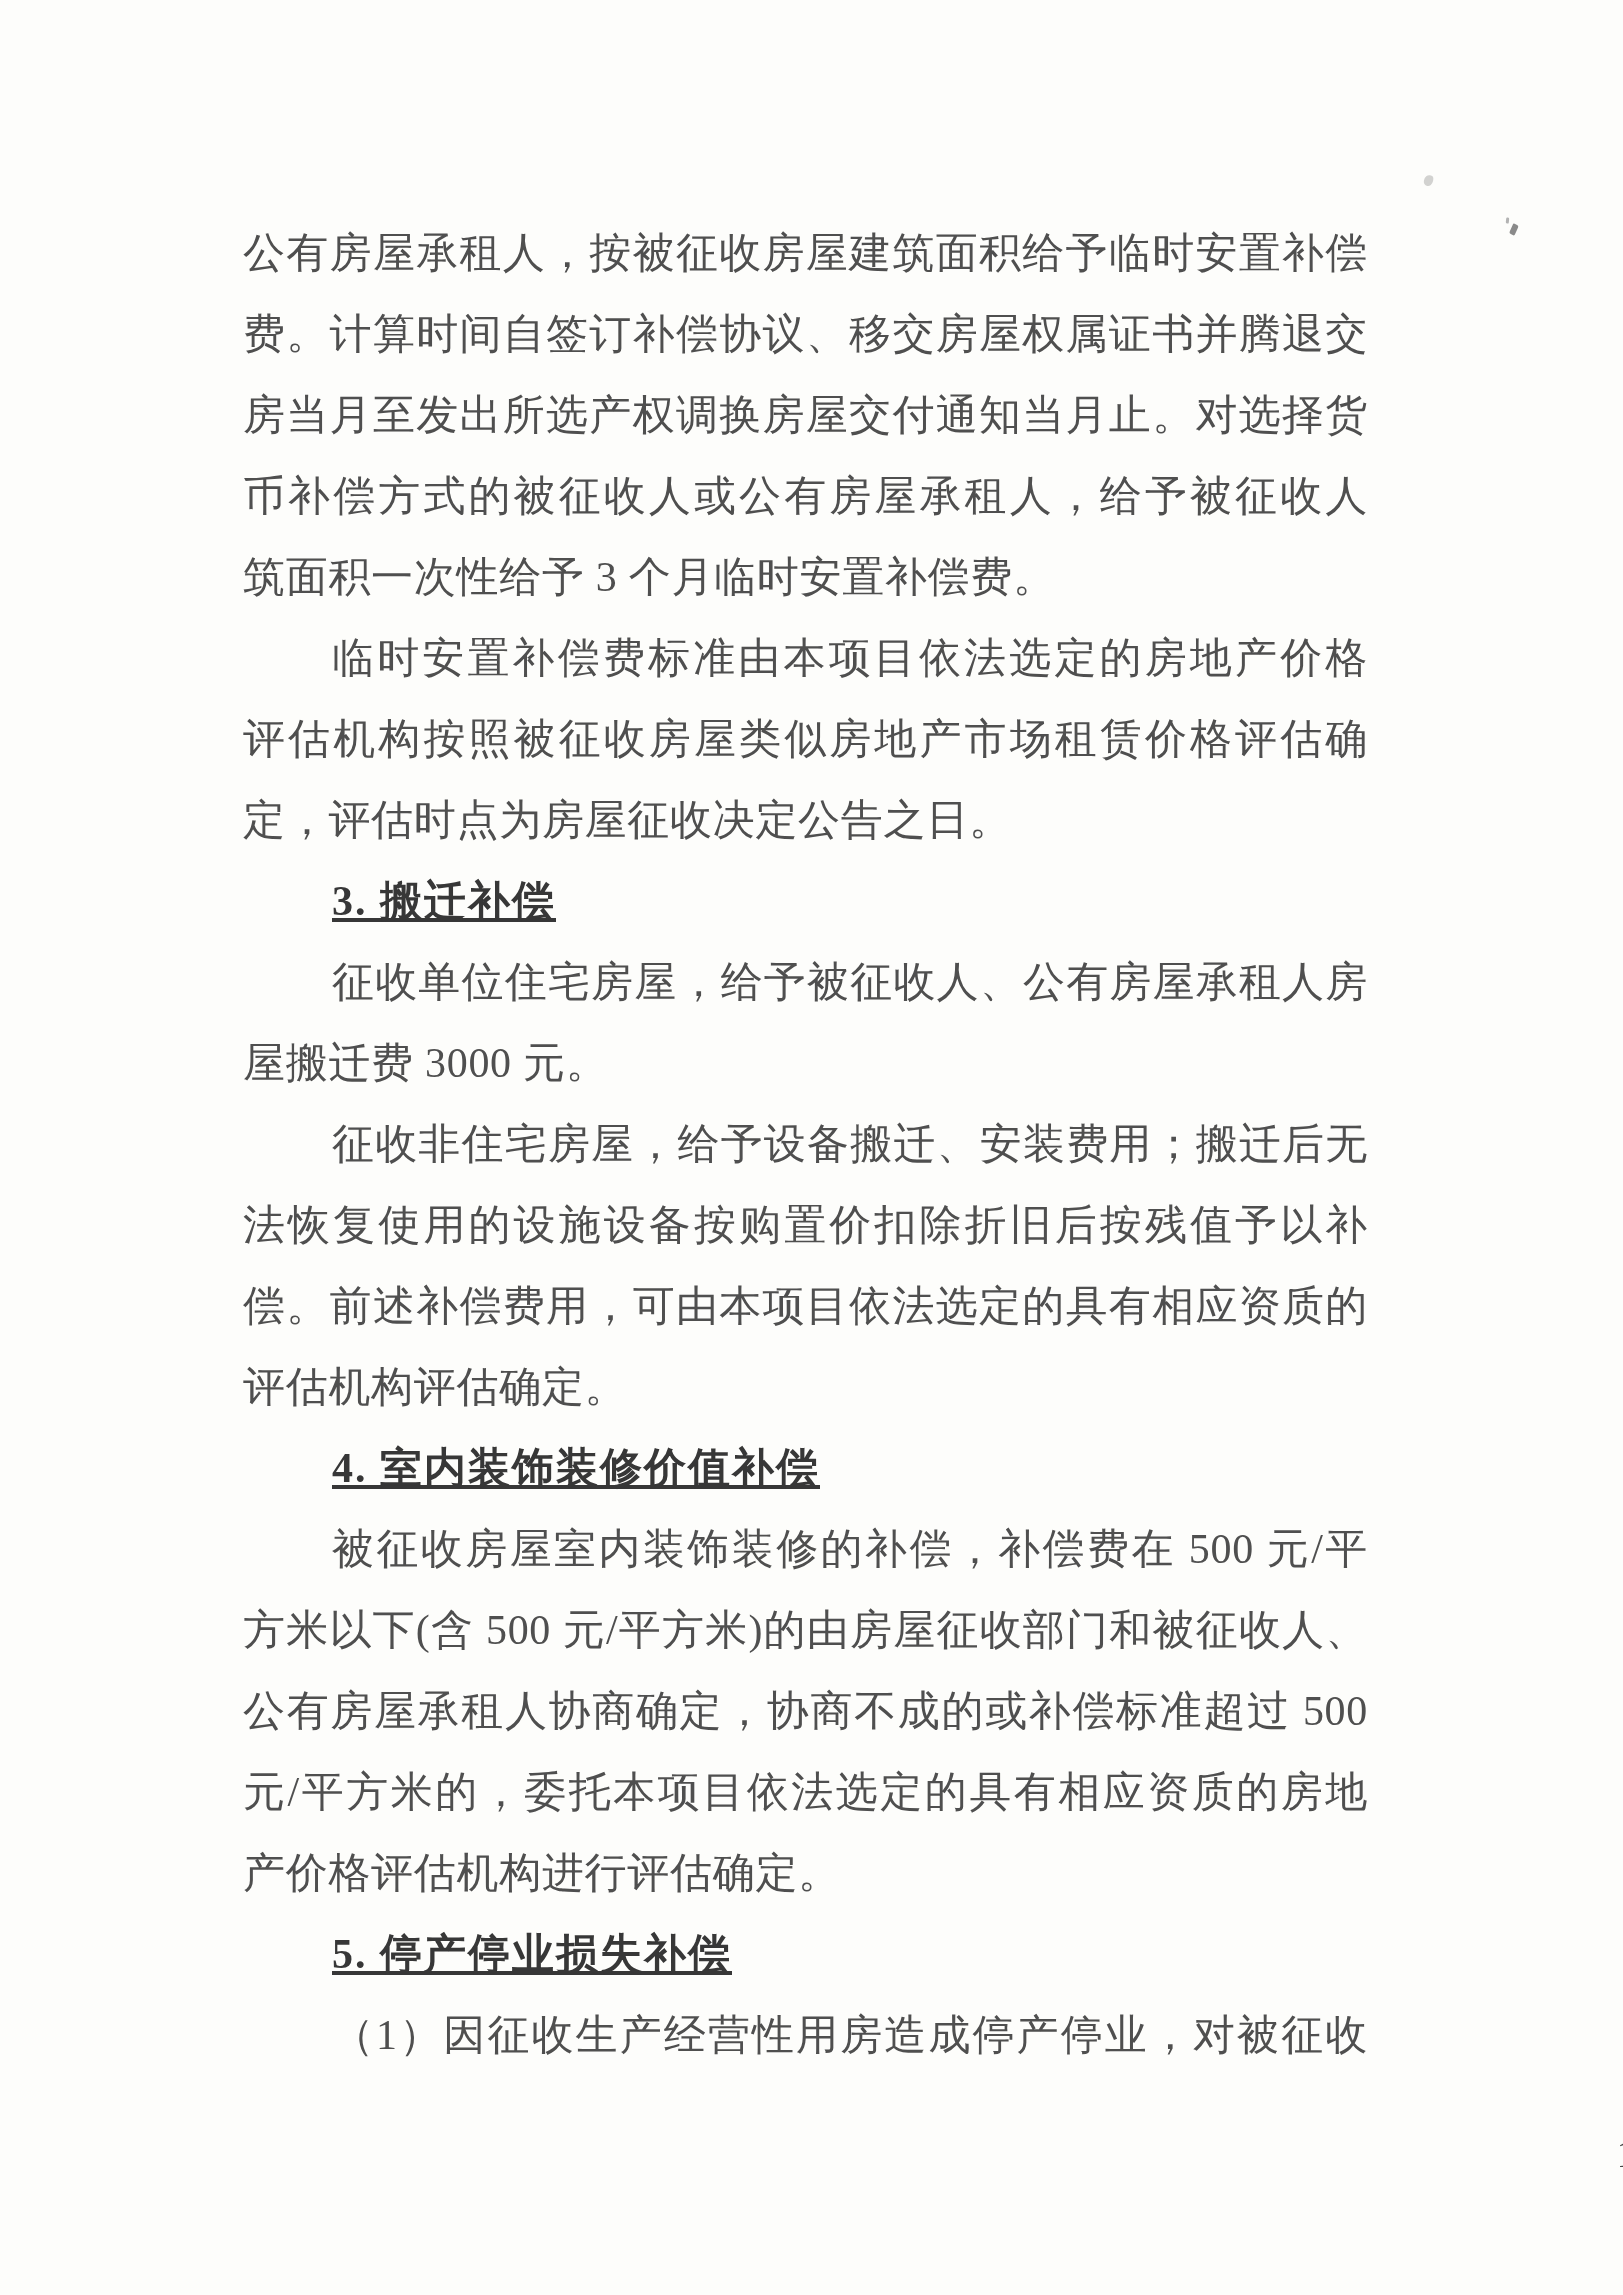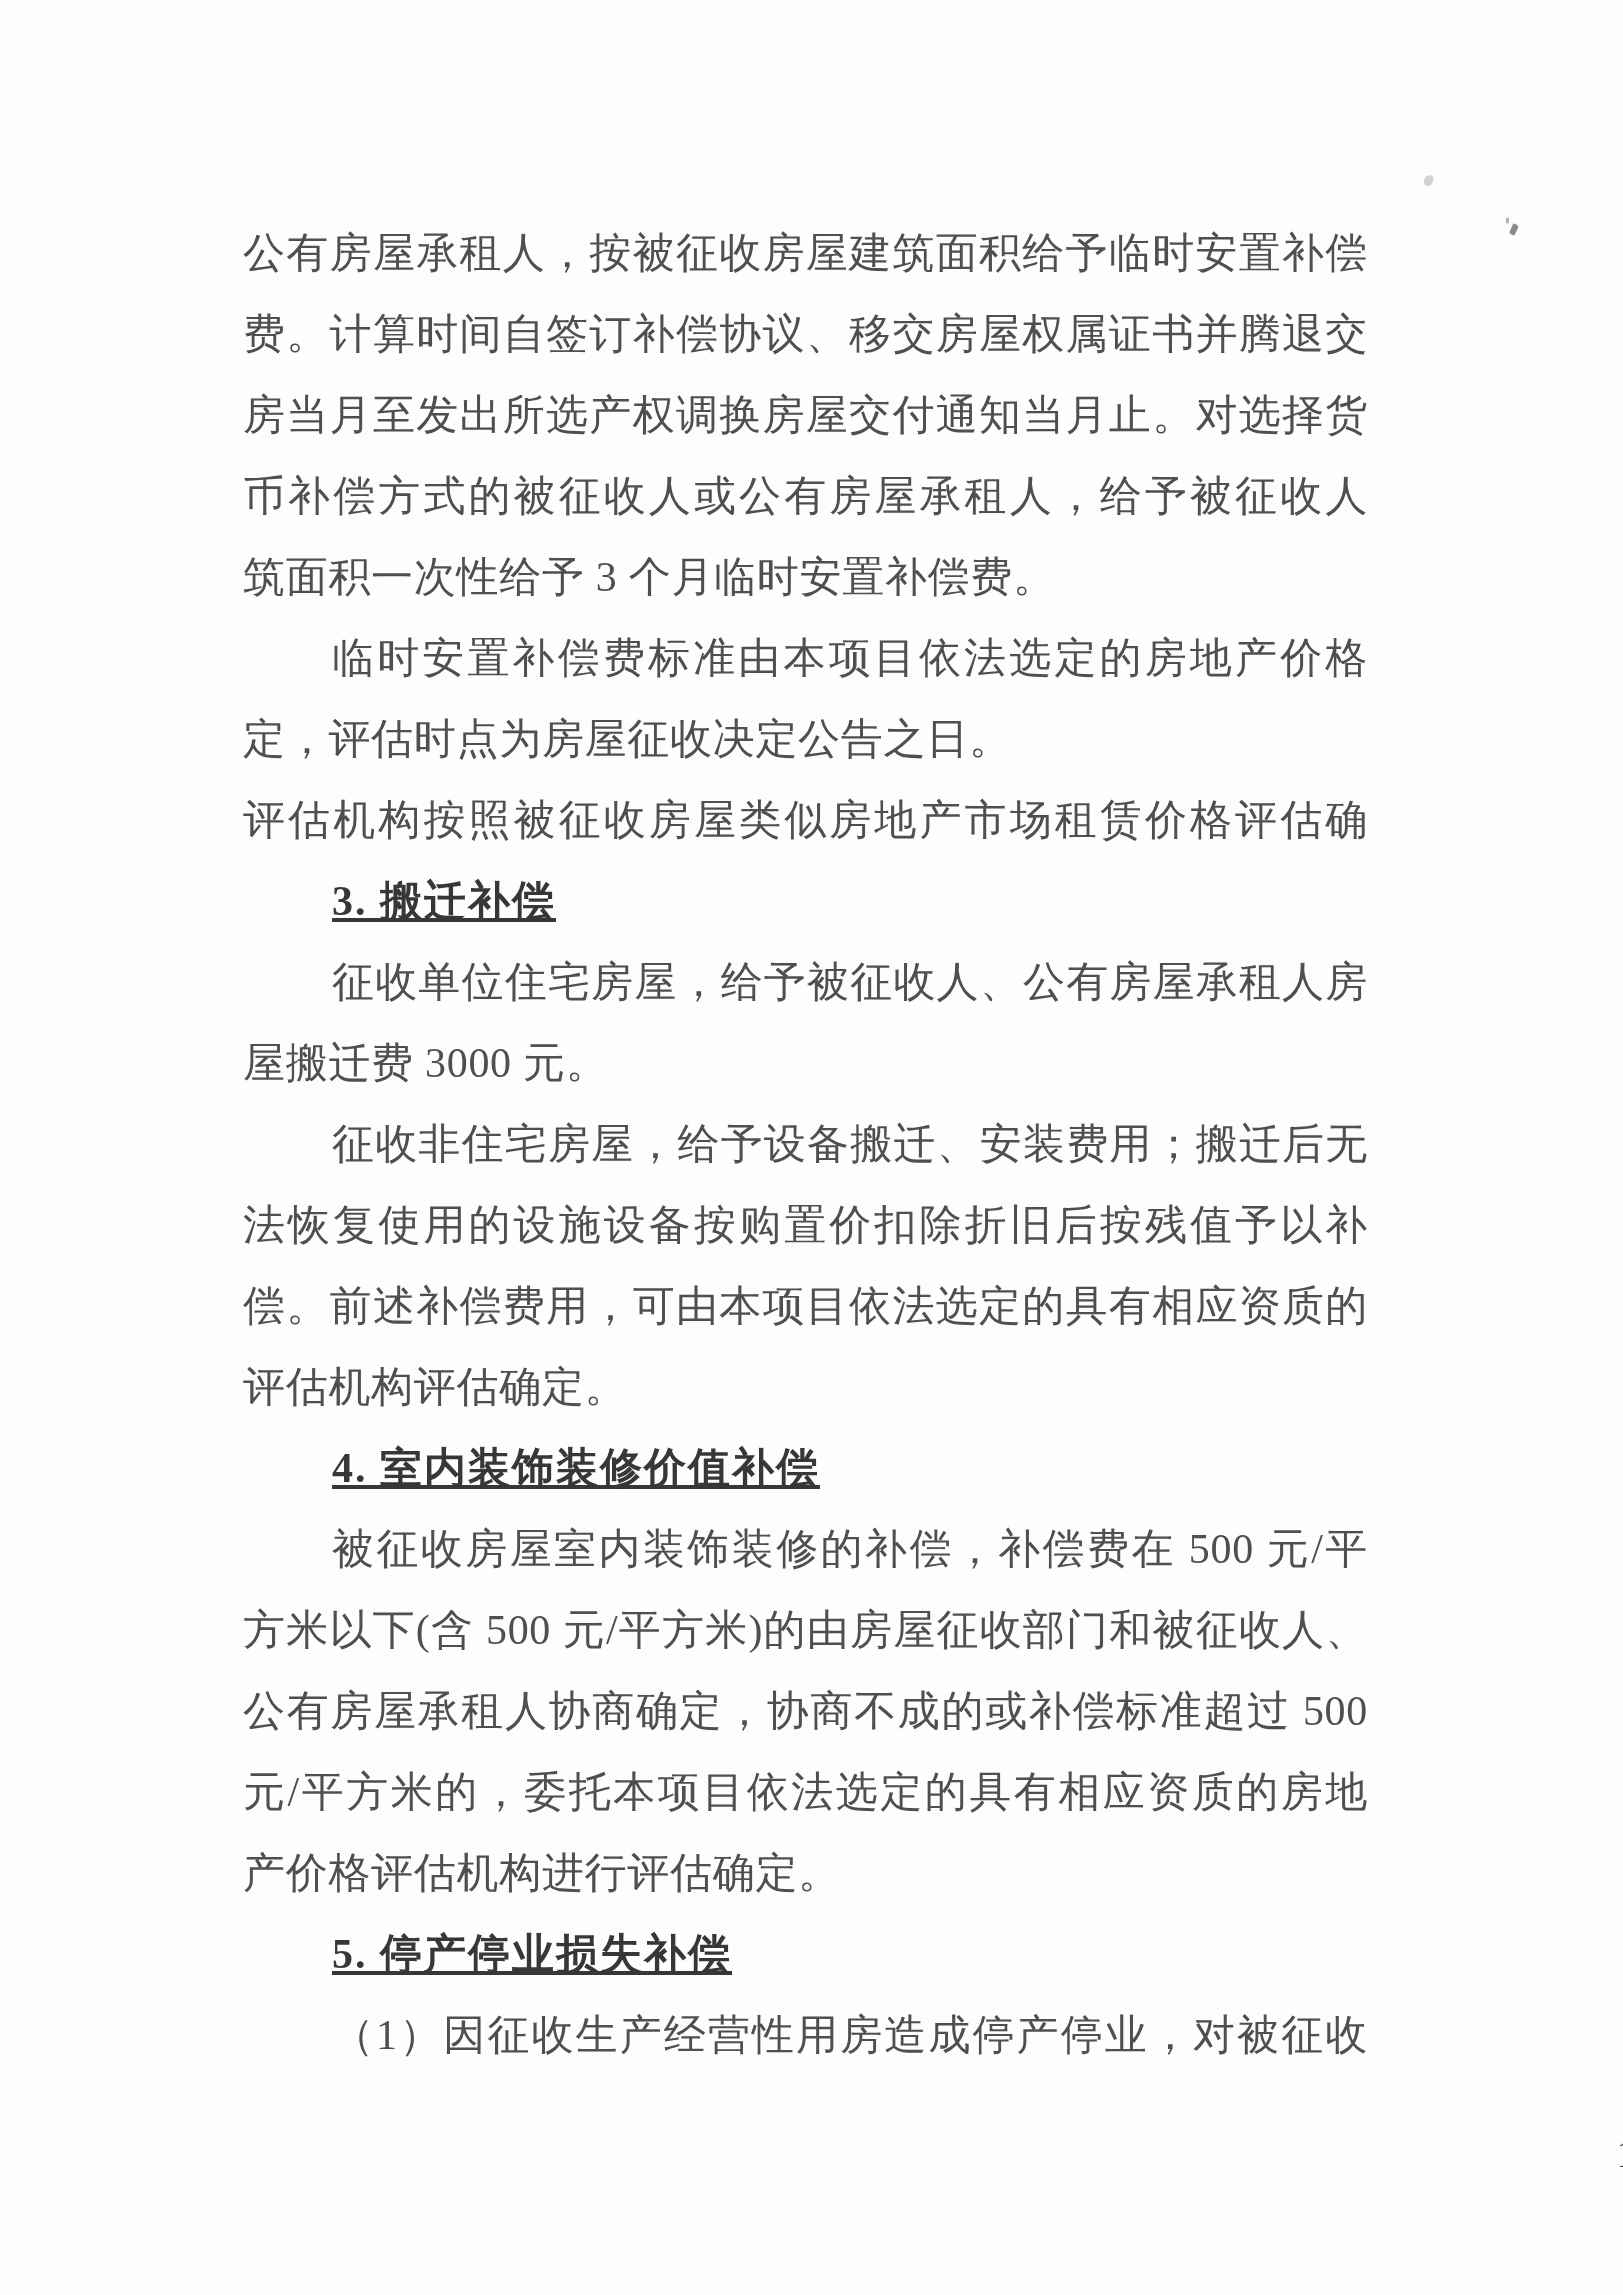--- a/index.html
+++ b/index.html
@@ -105,22 +105,22 @@
   <div class="speck-light"></div>
   <div class="speck-dark"></div>
 
   <div class="text-block">
       <div class="line j">公有房屋承租人，按被征收房屋建筑面积给予临时安置补偿</div>
       <div class="line j">费。计算时间自签订补偿协议、移交房屋权属证书并腾退交</div>
       <div class="line j">房当月至发出所选产权调换房屋交付通知当月止。对选择货</div>
       <div class="line j">币补偿方式的被征收人或公有房屋承租人，给予被征收人</div>
       <div class="line">筑面积一次性给予 3 个月临时安置补偿费。</div>
       <div class="line j ind">临时安置补偿费标准由本项目依法选定的房地产价格</div>
+      <div class="line j">评估机构按照被征收房屋类似房地产市场租赁价格评估确</div>
       <div class="line">定，评估时点为房屋征收决定公告之日。</div>
-      <div class="line j">评估机构按照被征收房屋类似房地产市场租赁价格评估确</div>
       <div class="line ind b">3. 搬迁补偿</div>
       <div class="line j ind">征收单位住宅房屋，给予被征收人、公有房屋承租人房</div>
       <div class="line">屋搬迁费 3000 元。</div>
       <div class="line j ind">征收非住宅房屋，给予设备搬迁、安装费用；搬迁后无</div>
       <div class="line j">法恢复使用的设施设备按购置价扣除折旧后按残值予以补</div>
       <div class="line j">偿。前述补偿费用，可由本项目依法选定的具有相应资质的</div>
       <div class="line">评估机构评估确定。</div>
       <div class="line ind b">4. 室内装饰装修价值补偿</div>
       <div class="line j ind">被征收房屋室内装饰装修的补偿，补偿费在 500 元/平</div>
       <div class="line j">方米以下(含 500 元/平方米)的由房屋征收部门和被征收人、</div>

